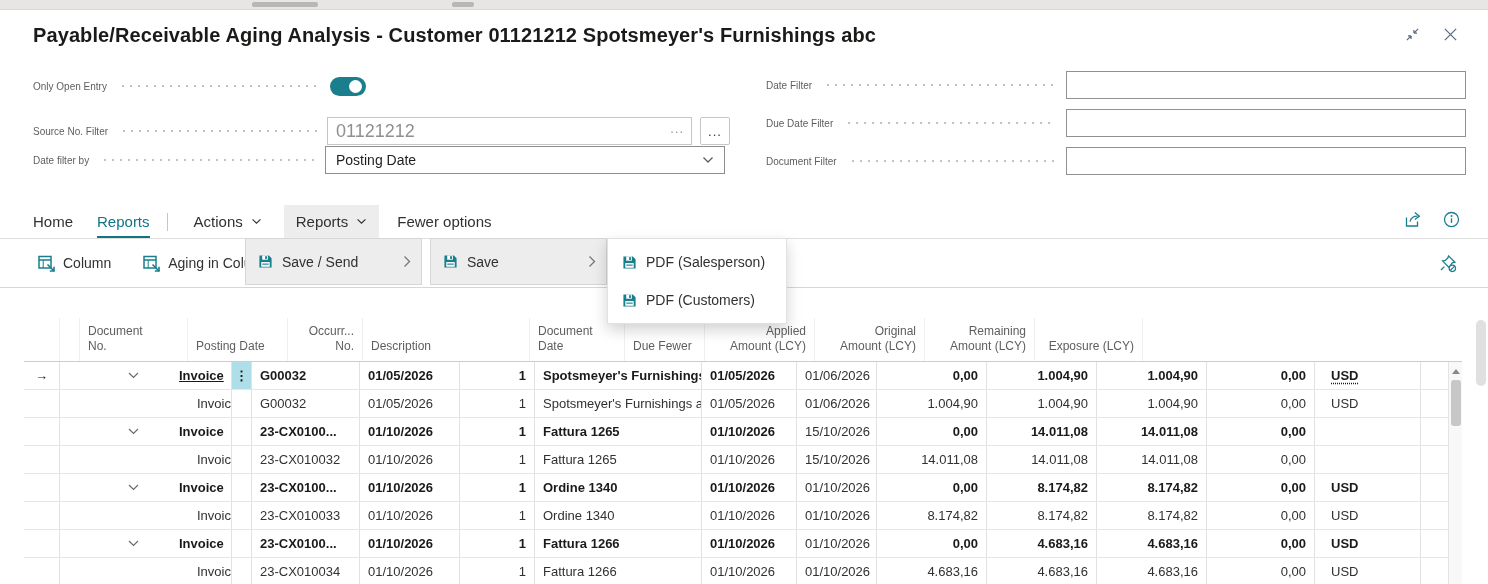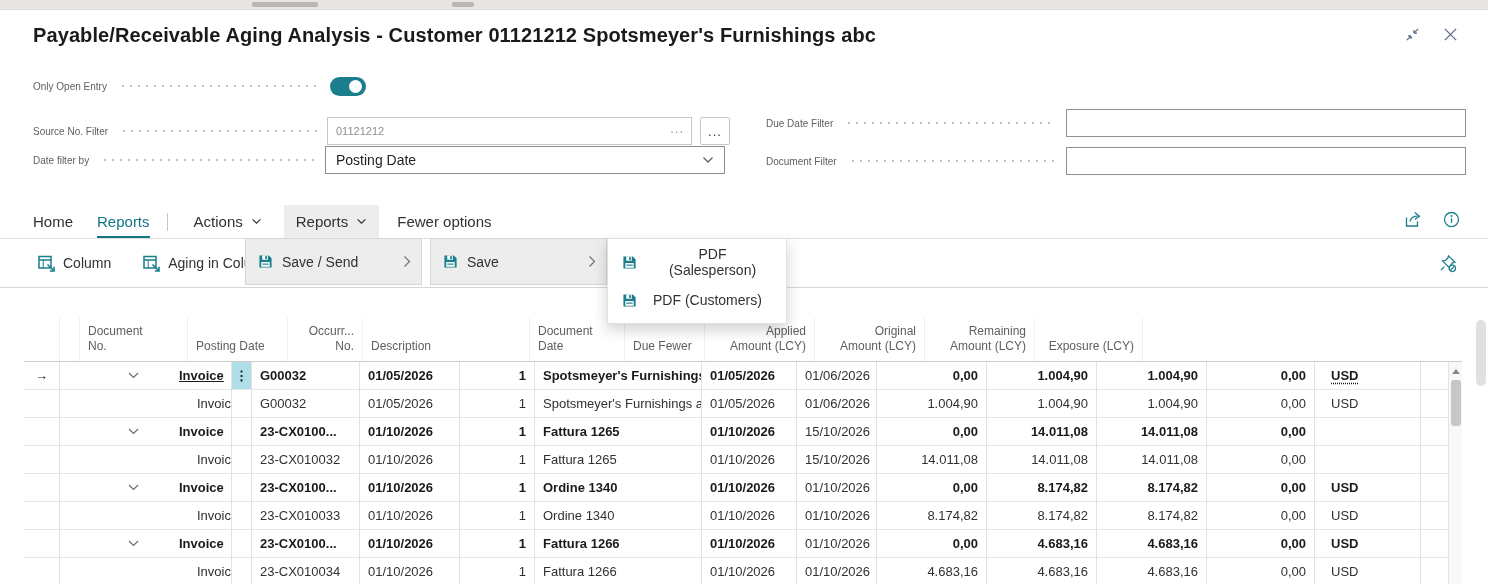--- a/index.html
+++ b/index.html
@@ -17,21 +17,21 @@
   .win-controls .wbtn { width:20px; height:20px; display:flex; align-items:center; justify-content:center; cursor:pointer; }
 
   
   .frow { position:absolute; display:flex; align-items:center; height:30px; }
   .flabel { font-size:10px; color:#605e5c; white-space:nowrap; }
   .leader { flex:1; height:14px; margin:0 10px 0 10px; background-image:radial-gradient(circle, #c3c1bf 1.1px, transparent 1.4px); background-size:8px 14px; background-repeat:repeat-x; background-position:2px 55%; }
   .toggle { width:36px; height:19px; border-radius:10px; background:#1a7e8c; position:relative; flex:none; cursor:pointer; }
   .toggle .knob { position:absolute; top:3px; right:4px; width:13px; height:13px; border-radius:50%; background:#fff; }
   .tinput { height:28px; border:1px solid #919190; background:#fff; font-size:14px; color:#242424; padding:0 8px; flex:none; font-family:"Liberation Sans",sans-serif; }
   .src-wrap { position:relative; flex:none; }
-  .src-wrap input { width:365px; height:28px; border:1px solid #c8c6c4; color:#8f8f8f; font-size:11px; padding:0 24px 0 8px; font-family:"Liberation Sans",sans-serif; }
+  .src-wrap input { width:365px; height:28px; border:1px solid #c8c6c4; color:#8f8f8f; font-size:18px; padding:0 24px 0 8px; font-family:"Liberation Sans",sans-serif; }
   .src-wrap .inline-more { position:absolute; right:8px; top:4px; color:#979593; font-size:13px; letter-spacing:1px; }
   .more-btn { width:30px; height:28px; margin-left:8px; border:1px solid #c8c6c4; background:#fff; font-size:13px; color:#3b3a39; display:flex; align-items:center; justify-content:center; letter-spacing:1px; cursor:pointer; flex:none; border-radius:2px; }
   .select { width:400px; height:28px; border:1px solid #8f8d8b; display:flex; align-items:center; padding:0 10px; font-size:14px; color:#1f1f1f; justify-content:space-between; cursor:pointer; flex:none; background:#fff; }
 
   
   .menubar { position:absolute; left:33px; top:205px; height:33px; display:flex; align-items:center; font-size:15px; }
   .mb-item { display:flex; align-items:center; white-space:nowrap; cursor:pointer; color:#323130; }
   .mb-home { margin-right:24px; }
   .mb-reports-tab { color:#117584; border-bottom:2px solid #117584; padding-bottom:6px; margin-bottom:-8px; margin-right:17px; }
   .mb-divider { width:1px; height:18px; background:#c8c6c4; margin-right:17px; }
@@ -48,21 +48,21 @@
   .toolbar { position:absolute; left:38px; top:239px; height:48px; display:flex; align-items:center; gap:32px; }
   .tb-btn { display:flex; align-items:center; gap:8px; font-size:14px; color:#323130; white-space:nowrap; cursor:pointer; }
   .unpin { position:absolute; right:30px; top:252px; }
 
   
   .menu-panel { position:absolute; z-index:10; font-size:14px; color:#323130; }
   .menu-gray { background:#ededed; border:1px solid #d6d6d6; height:47px; display:flex; align-items:center; padding:0 10px 0 12px; cursor:pointer; }
   .menu-gray .mlabel { margin-left:9px; flex:1; }
   .menu-white { background:#fff; border:1px solid #e1e1e1; box-shadow:0 6px 14px rgba(0,0,0,.18); padding:4px 0; }
   .menu-white .mitem { height:38px; display:flex; align-items:center; padding:0 14px; cursor:pointer; }
-  .menu-white .mitem .mlabel { margin-left:16px;text-align:center; }
+  .menu-white .mitem .mlabel { margin-left:9px; }
 
   
   .grid { position:absolute; left:24px; top:318px; width:1438px; bottom:0; overflow:hidden; }
   .ghead { display:flex; height:44px; border-bottom:1px solid #cfcdcb; }
   .hcell { flex:none; display:flex; align-items:flex-end; padding:0 8px 6px 8px; font-size:12px; color:#605e5c; white-space:pre-line; line-height:1.3; border-right:1px solid #efefef; overflow:hidden; cursor:pointer; }
   .hcell.num { justify-content:flex-end; text-align:right; }
   .gbody { position:absolute; top:44px; left:0; right:14px; bottom:0; overflow:hidden; }
   .grow { display:flex; height:28px; border-bottom:1px solid #e6e6e6; background:#fff; }
   .cell { flex:none; font-size:13px; line-height:27px; padding:0 8px; border-right:1px solid #e2e2e2; white-space:nowrap; overflow:hidden; color:#323130; cursor:pointer; }
   .cell.num { text-align:right; }
@@ -141,20 +141,25 @@
     <span class="flabel">Date filter by</span>
     <span class="leader"></span>
     <span class="select">
       <span>Posting Date</span>
       <svg width="12" height="8" viewBox="0 0 12 8" fill="none" stroke="#605e5c" stroke-width="1.3">
           <path d="M1.5 1.5L6 6l4.5-4.5"></path>
         </svg>
     </span>
   </div>
 
+  <div class="frow" style="left:766px; top:70px; width:700px;">
+    <span class="flabel">Date Filter</span>
+    <span class="leader"></span>
+    <input class="tinput" style="width: 400px;" value="">
+  </div>
   <div class="frow" style="left:766px; top:108px; width:700px;">
     <span class="flabel">Due Date Filter</span>
     <span class="leader"></span>
     <input class="tinput" style="width: 400px;" value="">
   </div>
   <div class="frow" style="left:766px; top:146px; width:700px;">
     <span class="flabel">Document Filter</span>
     <span class="leader"></span>
     <input class="tinput" style="width: 400px;" value="">
   </div>

